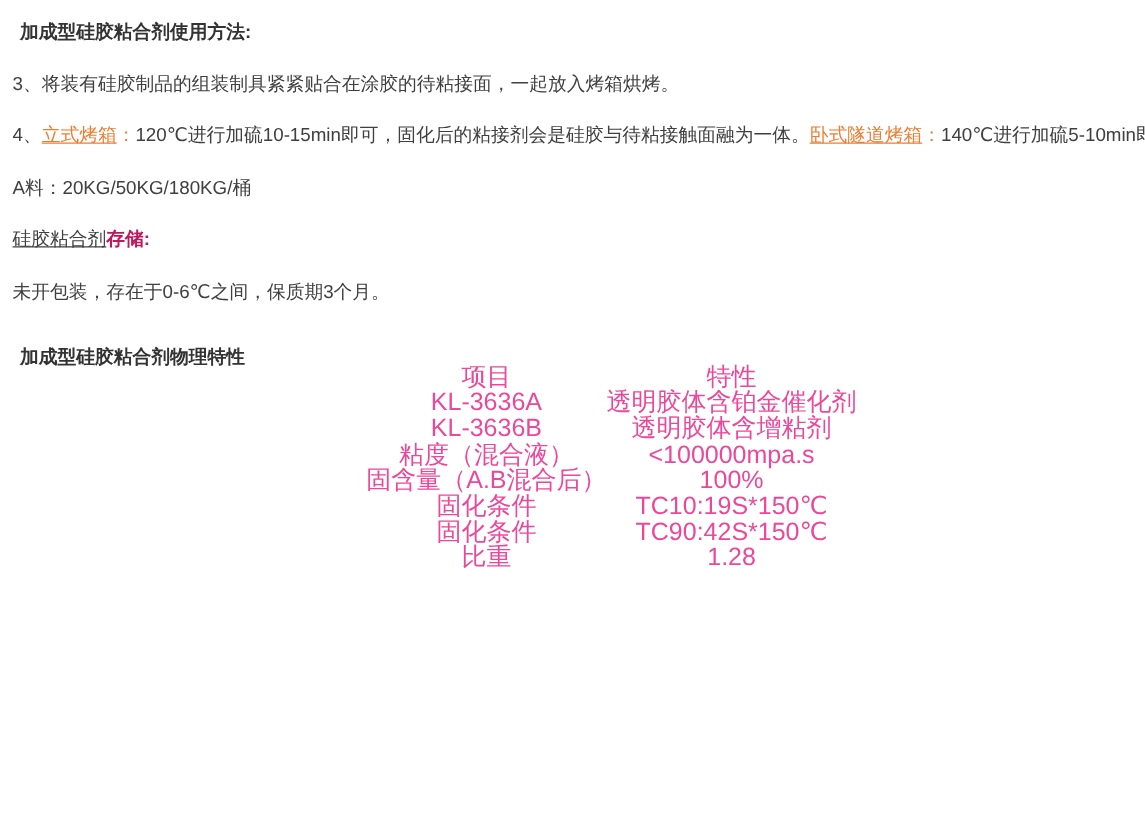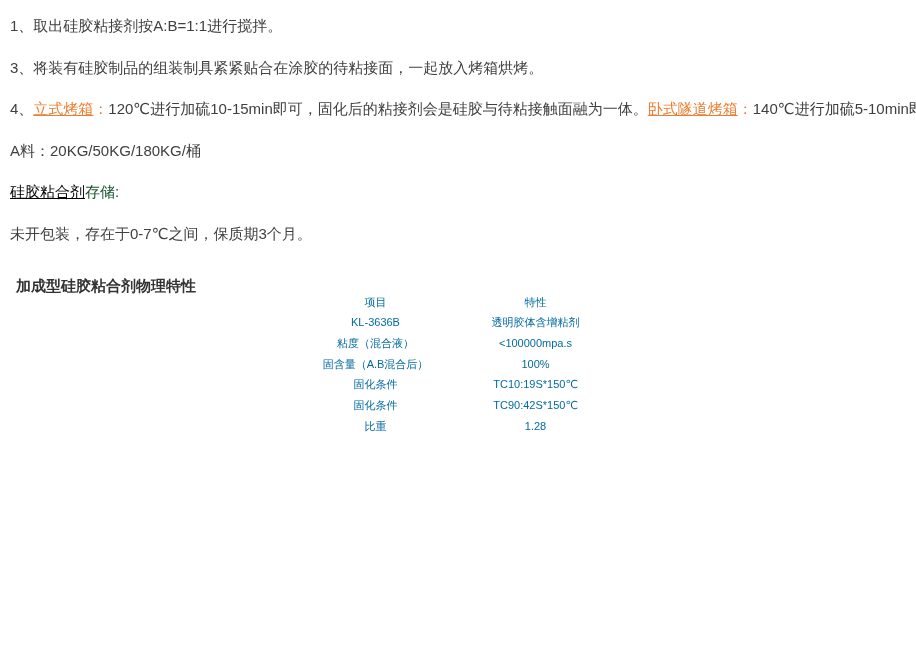--- a/index.html
+++ b/index.html
@@ -21,64 +21,68 @@
     margin: 0 0 20.5px 16px;
     white-space: nowrap;
   }
   .bd {
     margin: 0 0 20.5px 10px;
     white-space: nowrap;
   }
   .props-hd { margin-top: 31px; margin-bottom: -4px; }
   .lnk-o { color: #ED7D31; text-decoration: underline; cursor: pointer; }
   .col-o { color: #ED7D31; text-decoration: none; }
-  .lnk-p { color: #000000; text-decoration: underline; cursor: pointer; }
-  .st-bold { font-weight: 400; color: #14532d; }
+  .lnk-p { color: #404040; text-decoration: underline; cursor: pointer; }
+  .st-bold { font-weight: 700; color: #be185d; }
   table.props {
     border-collapse: collapse;
     margin: 0 0 0 293px;
     table-layout: fixed;
   }
   table.props th, table.props td {
     font-weight: 400;
     padding: 0;
     text-align: center;
     line-height: 20.7px;
-    font-size: 11px;
-    color: #0369a1;
+    font-size: 20px;
+    color: #ec4899;
     white-space: nowrap;
   }
   .c1 { width: 165px; }
   .c2 { width: 155px; font-family: Liberation Serif, serif; }
 </style>
 </head>
 <body>
 
 <div class="wrap">
 
+  <p class="hd">加成型硅胶粘合剂使用方法:</p>
 
-  <p class="bd">1、取出硅胶粘接剂按A:B=1:1进行搅拌。</p>
   <p class="bd">3、将装有硅胶制品的组装制具紧紧贴合在涂胶的待粘接面，一起放入烤箱烘烤。</p>
 
   <p class="bd"><span>4、</span><a class="lnk-o">立式烤箱</a><span class="col-o">：</span><span>120℃进行加硫10-15min即可，固化后的粘接剂会是硅胶与待粘接触面融为一体。</span><a class="lnk-o">卧式隧道烤箱</a><span class="col-o">：</span><span>140℃进行加硫5-10min即可。</span></p>
 
 
   <p class="bd">A料：20KG/50KG/180KG/桶</p>
 
   <p class="bd"><a class="lnk-p">硅胶粘合剂</a><span class="st-bold">存储:</span></p>
 
-  <p class="bd">未开包装，存在于0-7℃之间，保质期3个月。</p>
+  <p class="bd">未开包装，存在于0-6℃之间，保质期3个月。</p>
 
   <p class="hd props-hd">加成型硅胶粘合剂物理特性</p>
 
   <table class="props">
     <tbody>
         <tr>
       <th class="c1">项目</th>
       <th class="c2">特性</th>
+    </tr>
+    <tr>
+      <td>KL-3636A</td>
+      <td>透明胶体含铂金催化剂</td>
     </tr>
     <tr>
       <td>KL-3636B</td>
       <td>透明胶体含增粘剂</td>
     </tr>
     <tr>
       <td>粘度（混合液）</td>
       <td>&lt;100000mpa.s</td>
     </tr>
     <tr>

